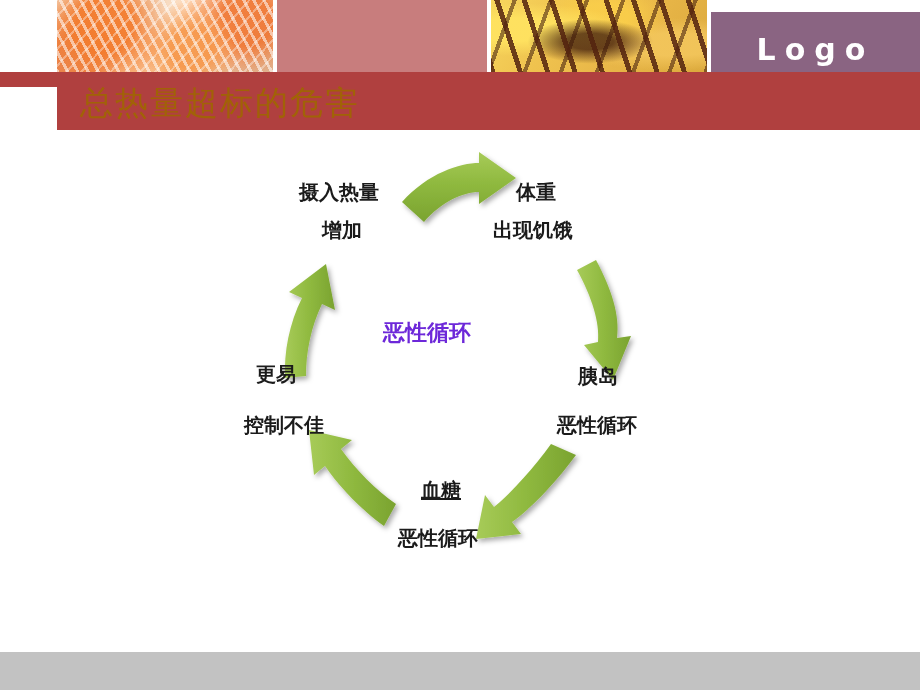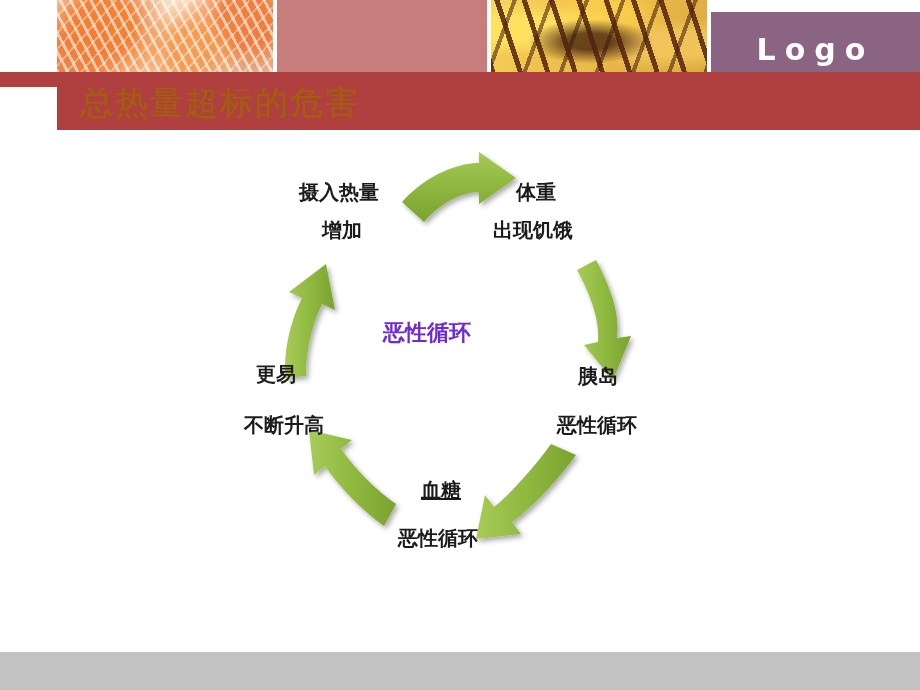--- a/index.html
+++ b/index.html
@@ -205,18 +205,18 @@
 
     <div class="lbl center-lbl lbl-center">恶性循环</div>
 
     <div class="lbl lbl-pancreas">胰岛</div>
     <div class="lbl lbl-pancreas2">恶性循环</div>
 
     <div class="lbl lbl-sugar">血糖</div>
     <div class="lbl lbl-sugar2">恶性循环</div>
 
     <div class="lbl lbl-hunger">更易</div>
-    <div class="lbl lbl-hunger2">不断升高</div>
+    <div class="lbl lbl-hunger2">控制不佳</div>
   </div>
 
   <div class="footer-bar"></div>
 
 </div>
 
 </body></html>

